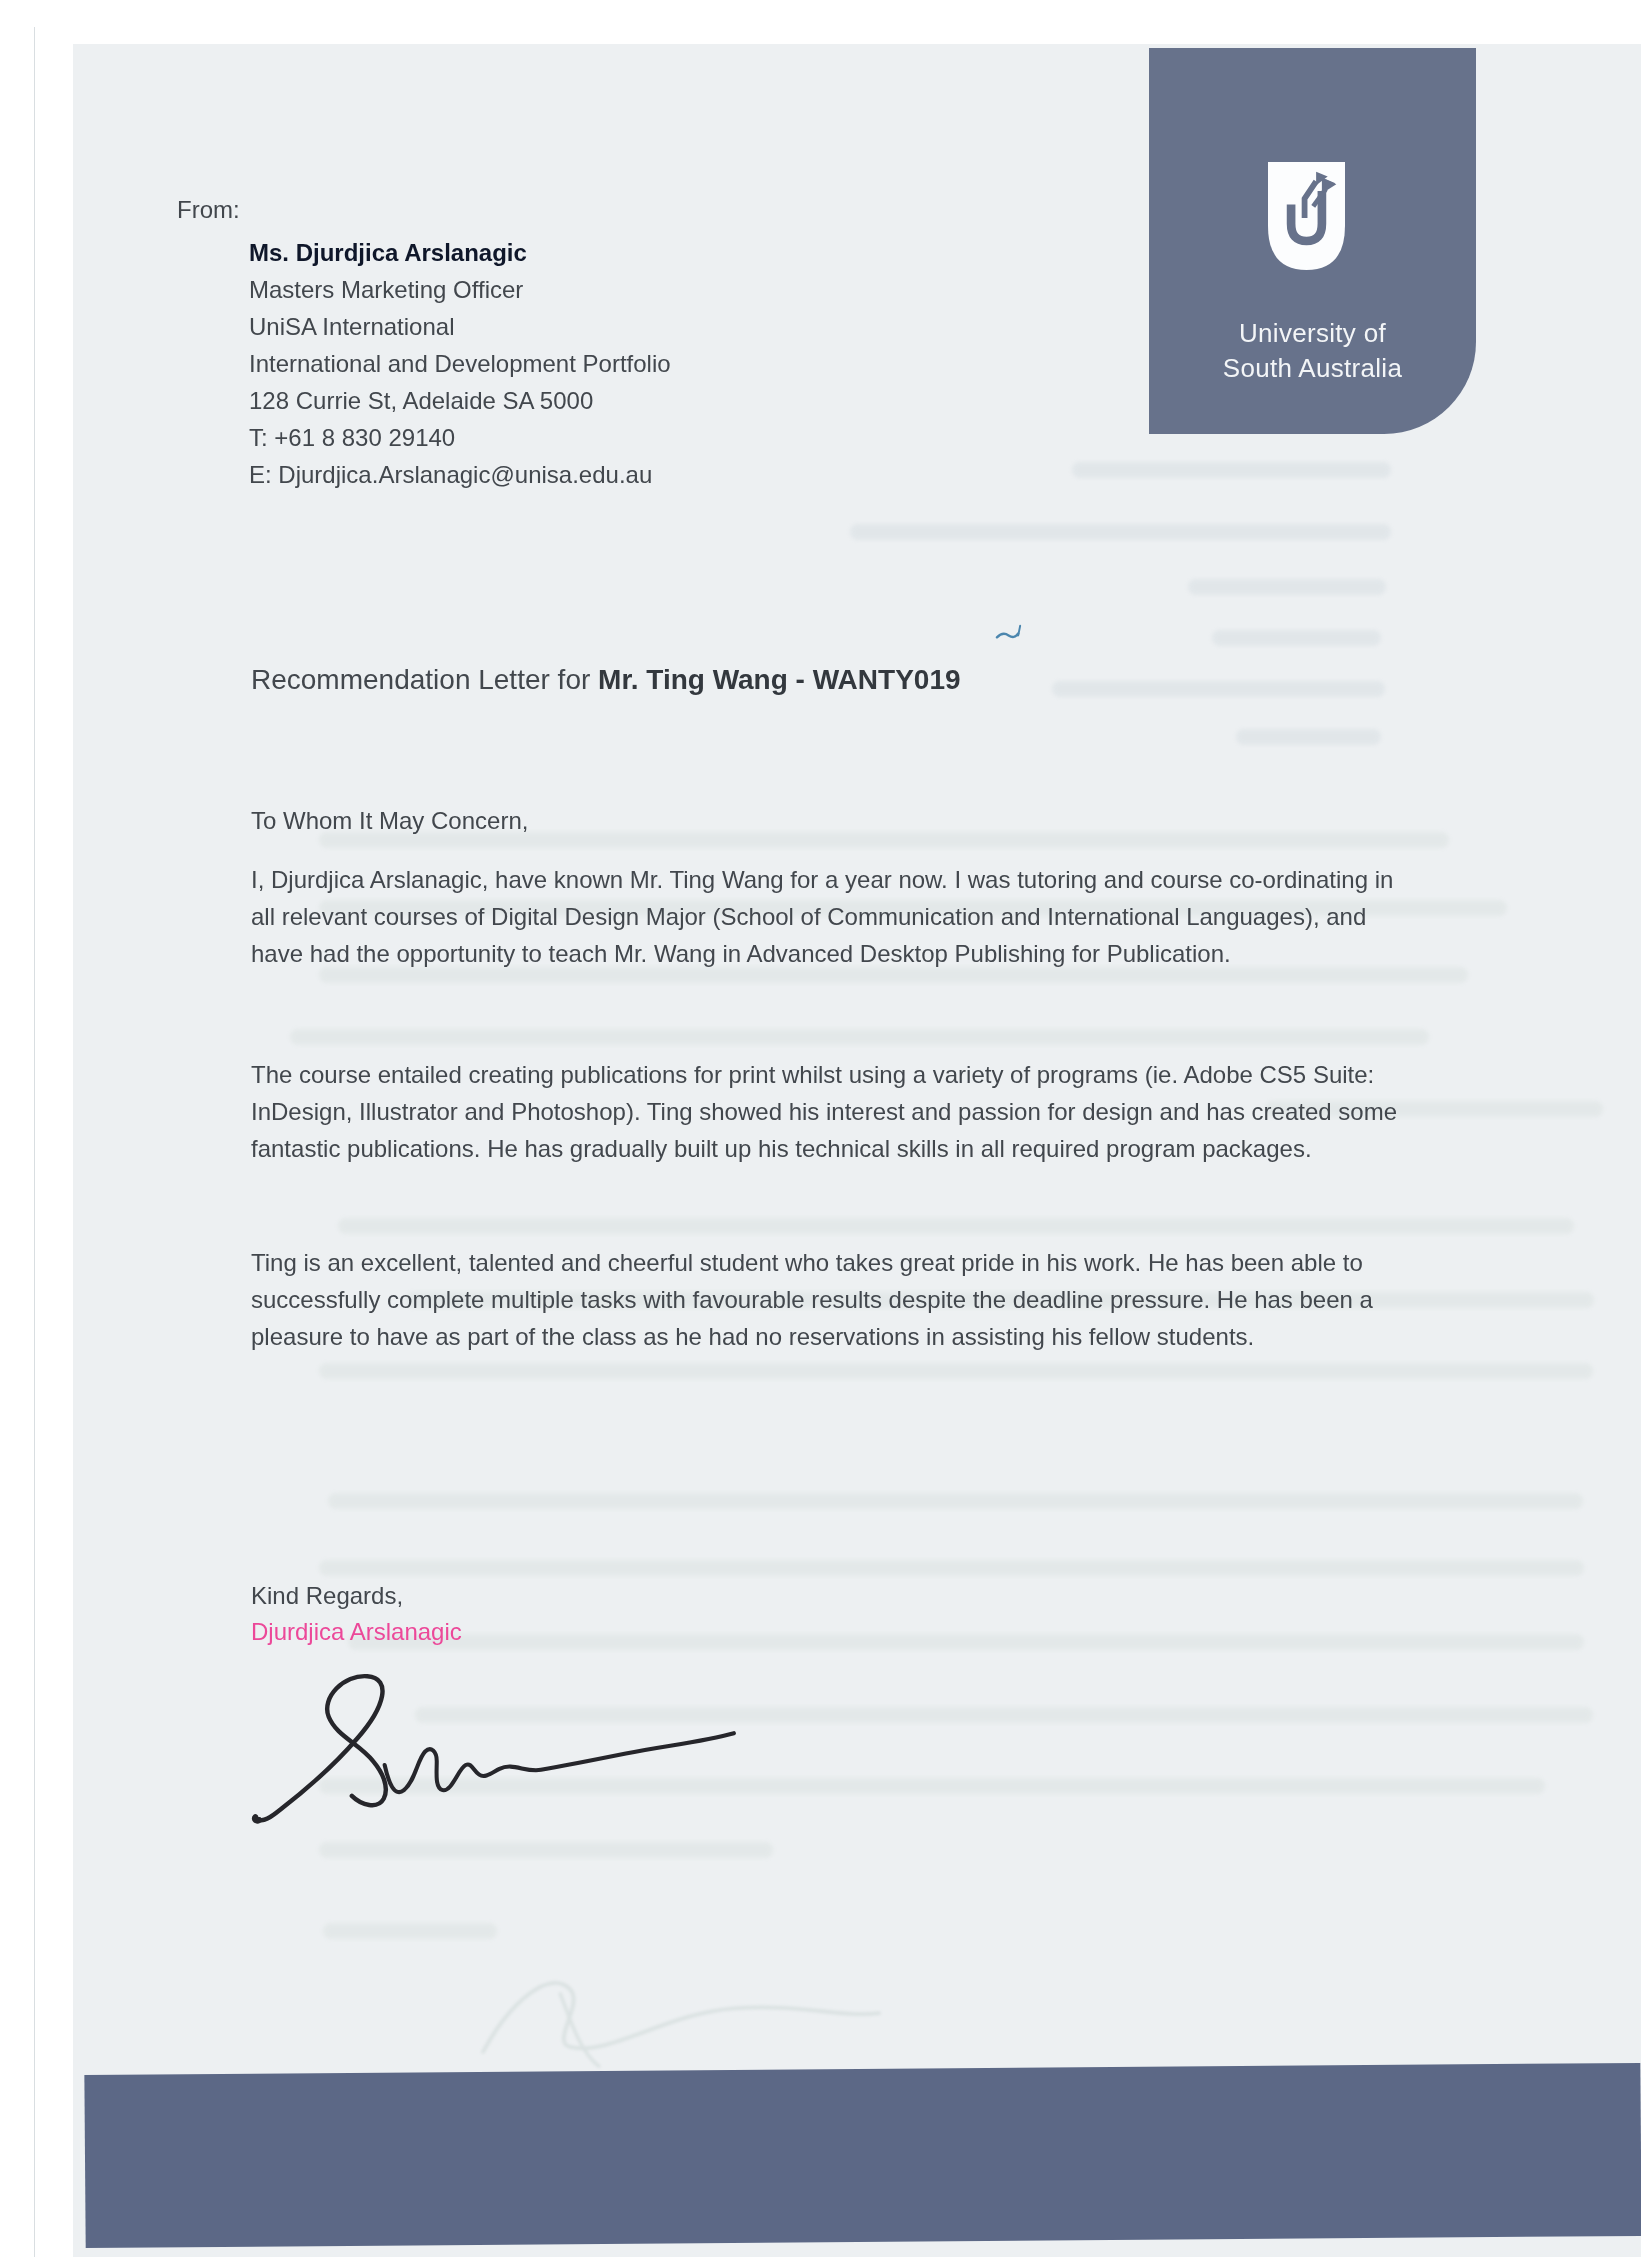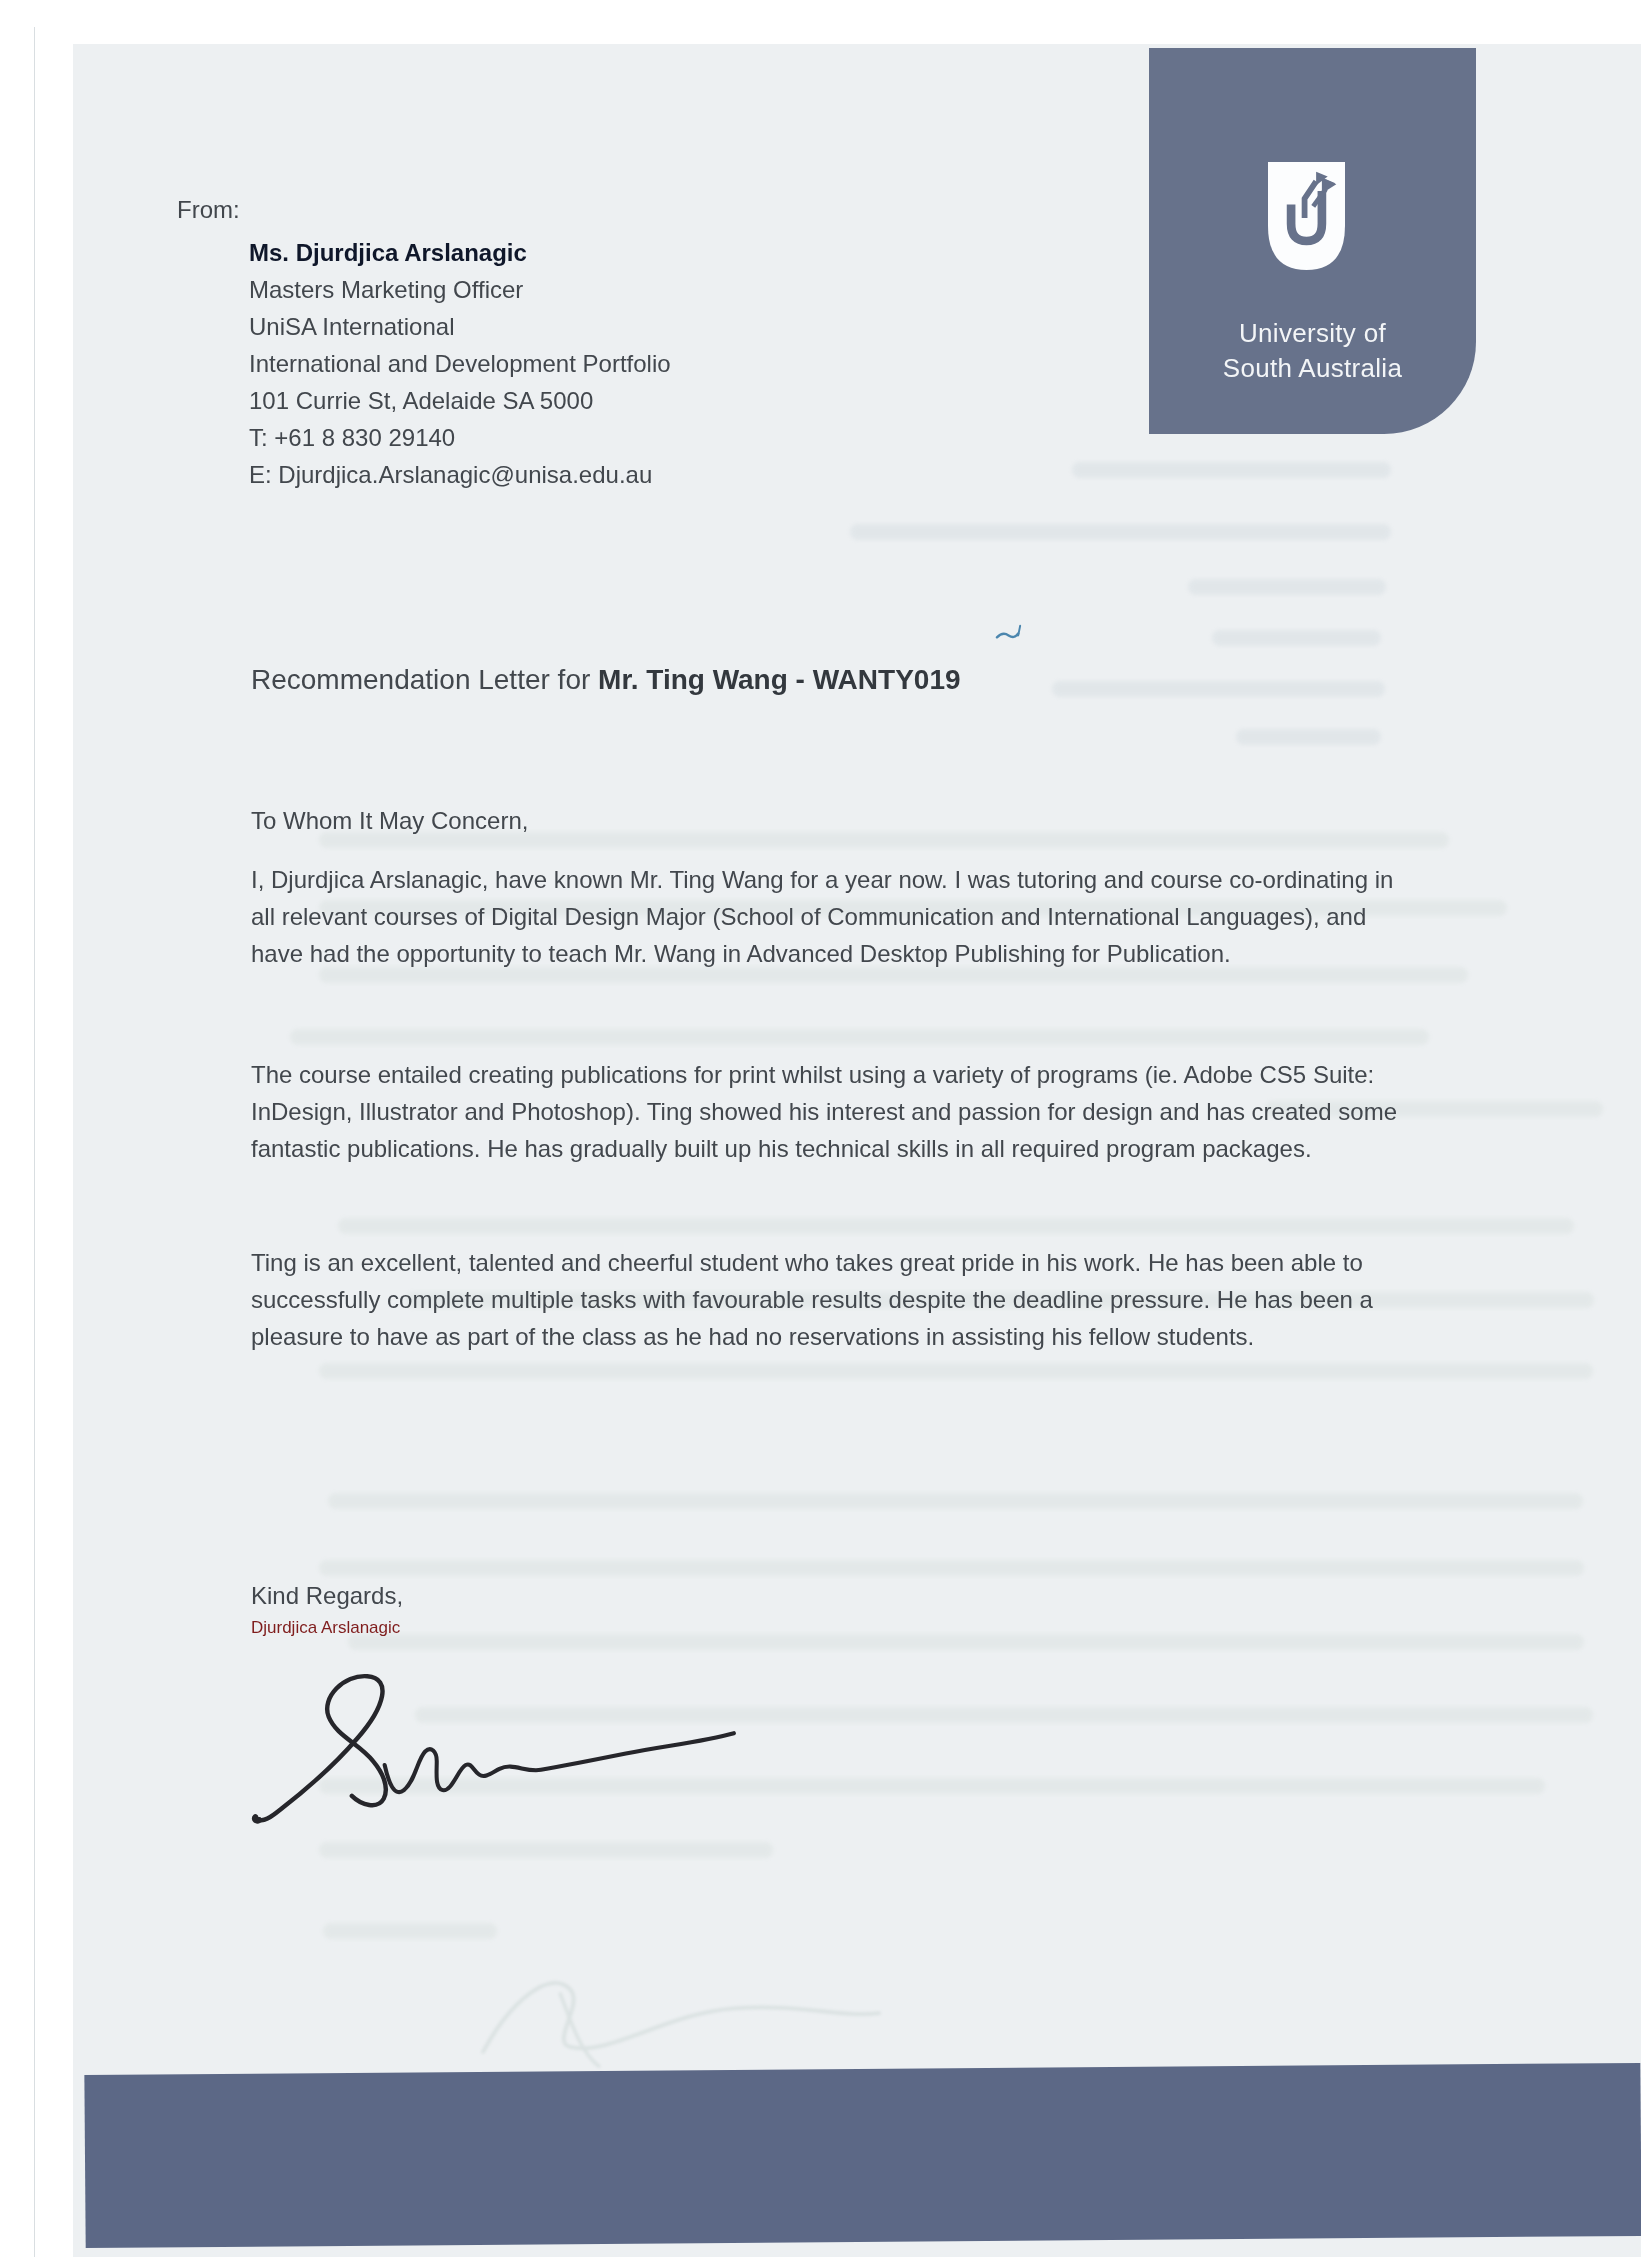--- a/index.html
+++ b/index.html
@@ -27,21 +27,21 @@
   .sender .name{font-weight:bold;color:#0f172a;margin-top:38px;}
 
   
   .subject{position:absolute;left:251px;top:664px;font-size:28px;color:#42474d;}
   .subject b{color:#33383e;}
   .salutation{position:absolute;left:251px;top:807px;font-size:24px;color:#42474d;}
   .para{position:absolute;left:251px;width:1154px;font-size:24px;line-height:37px;
     color:#42474d;margin:0;}
   .p1{top:861px;} .p2{top:1056px;} .p3{top:1244px;} .p4{top:1442px;}
   .closing-1{position:absolute;left:251px;top:1582px;font-size:24px;color:#42474d;}
-  .closing-2{position:absolute;left:251px;top:1618px;font-size:17px;color:#7f1d1d;}
+  .closing-2{position:absolute;left:251px;top:1618px;font-size:24px;color:#ec4899;}
 
   .signature{position:absolute;left:238px;top:1653px;}
   .pen-mark{position:absolute;left:993px;top:618px;}
 
   .footer-bar{position:absolute;left:85px;top:2069px;width:1556px;height:173px;
     transform:rotate(-0.45deg);transform-origin:center;}
 
   
   .ghost{position:absolute;height:16.4px;border-radius:7.7px;background:#9db0ba;
     opacity:.14;filter:blur(1.9px);}
@@ -101,21 +101,21 @@
       </div>
     </div>
   </div>
 
   <div class="from-label">From:</div>
   <div class="sender">
     <div class="name">Ms. Djurdjica Arslanagic</div>
     <div>Masters Marketing Officer</div>
     <div>UniSA International</div>
     <div>International and Development Portfolio</div>
-    <div>101 Currie St, Adelaide SA 5000</div>
+    <div>128 Currie St, Adelaide SA 5000</div>
     <div>T: +61 8 830 29140</div>
     <div>E: Djurdjica.Arslanagic@unisa.edu.au</div>
   </div>
 
   <div class="subject">
     <span>Recommendation Letter for </span><b>Mr. Ting Wang - WANTY019</b>
   </div>
 
   <svg class="pen-mark" width="35" height="29" viewBox="0 0 36 30">
     <path d="M4,20 Q10,14 16,18 T26,16" fill="none" stroke="#4b86ae" stroke-width="2.5" stroke-linecap="round"></path>

